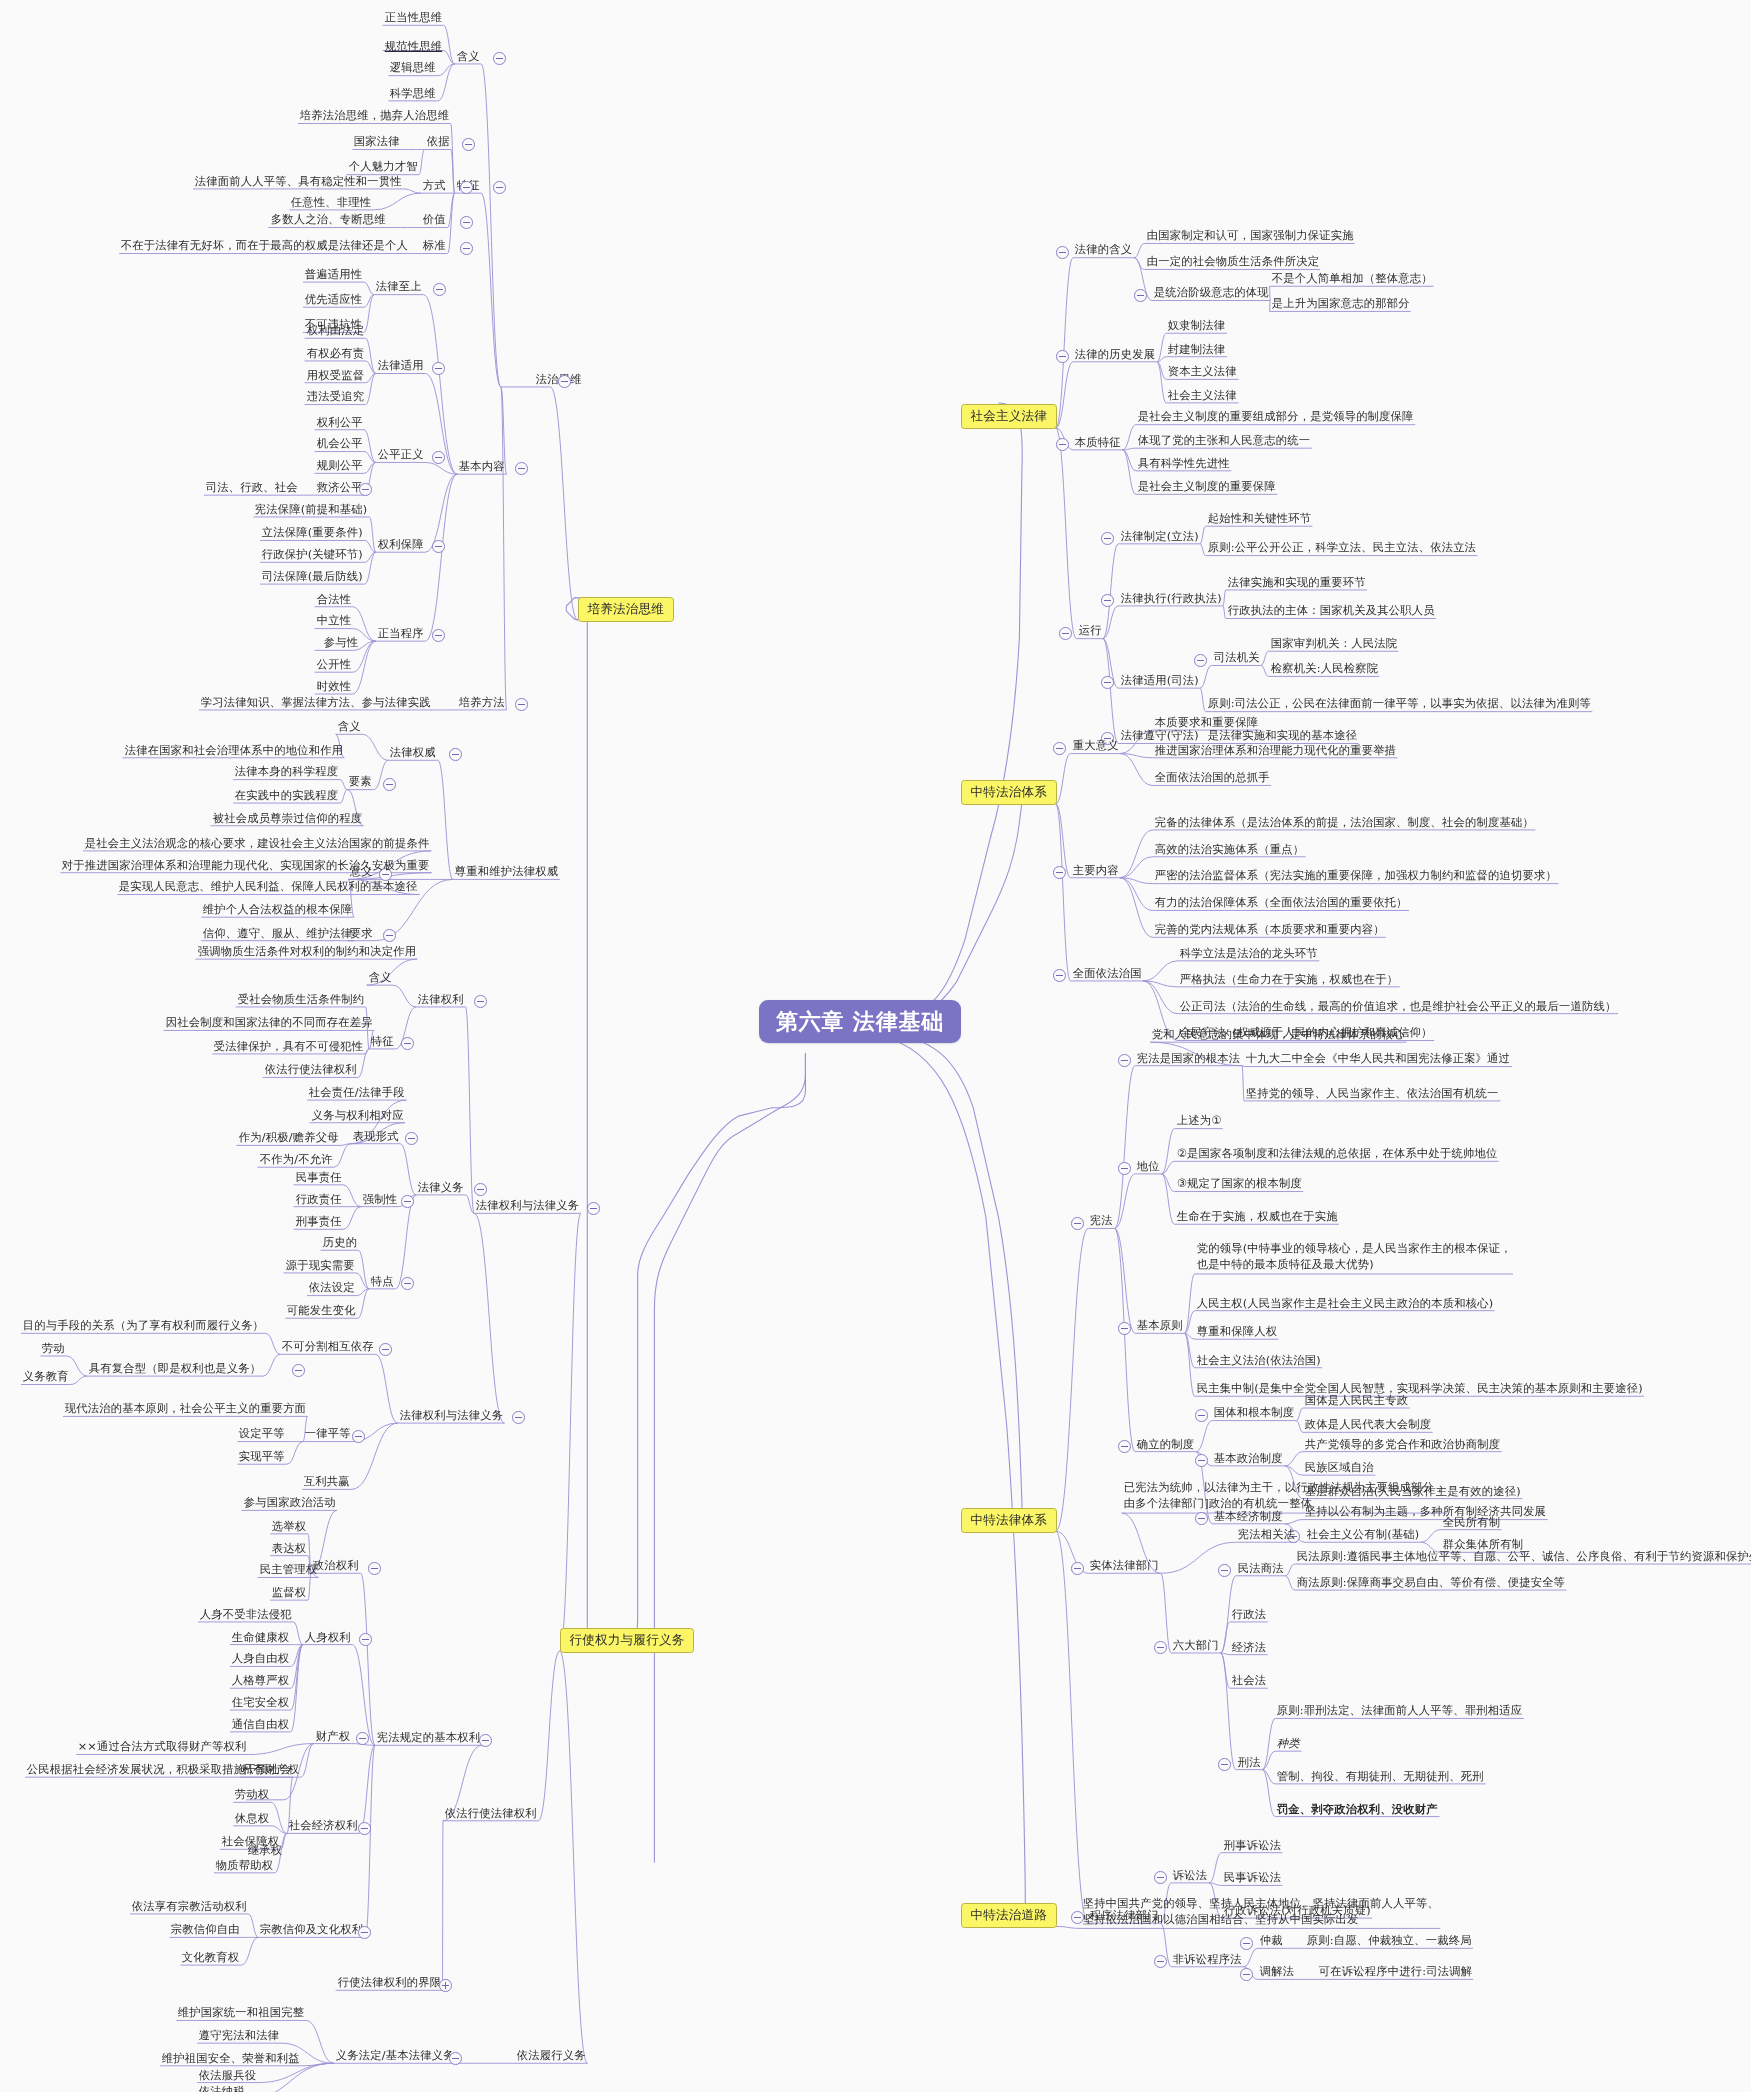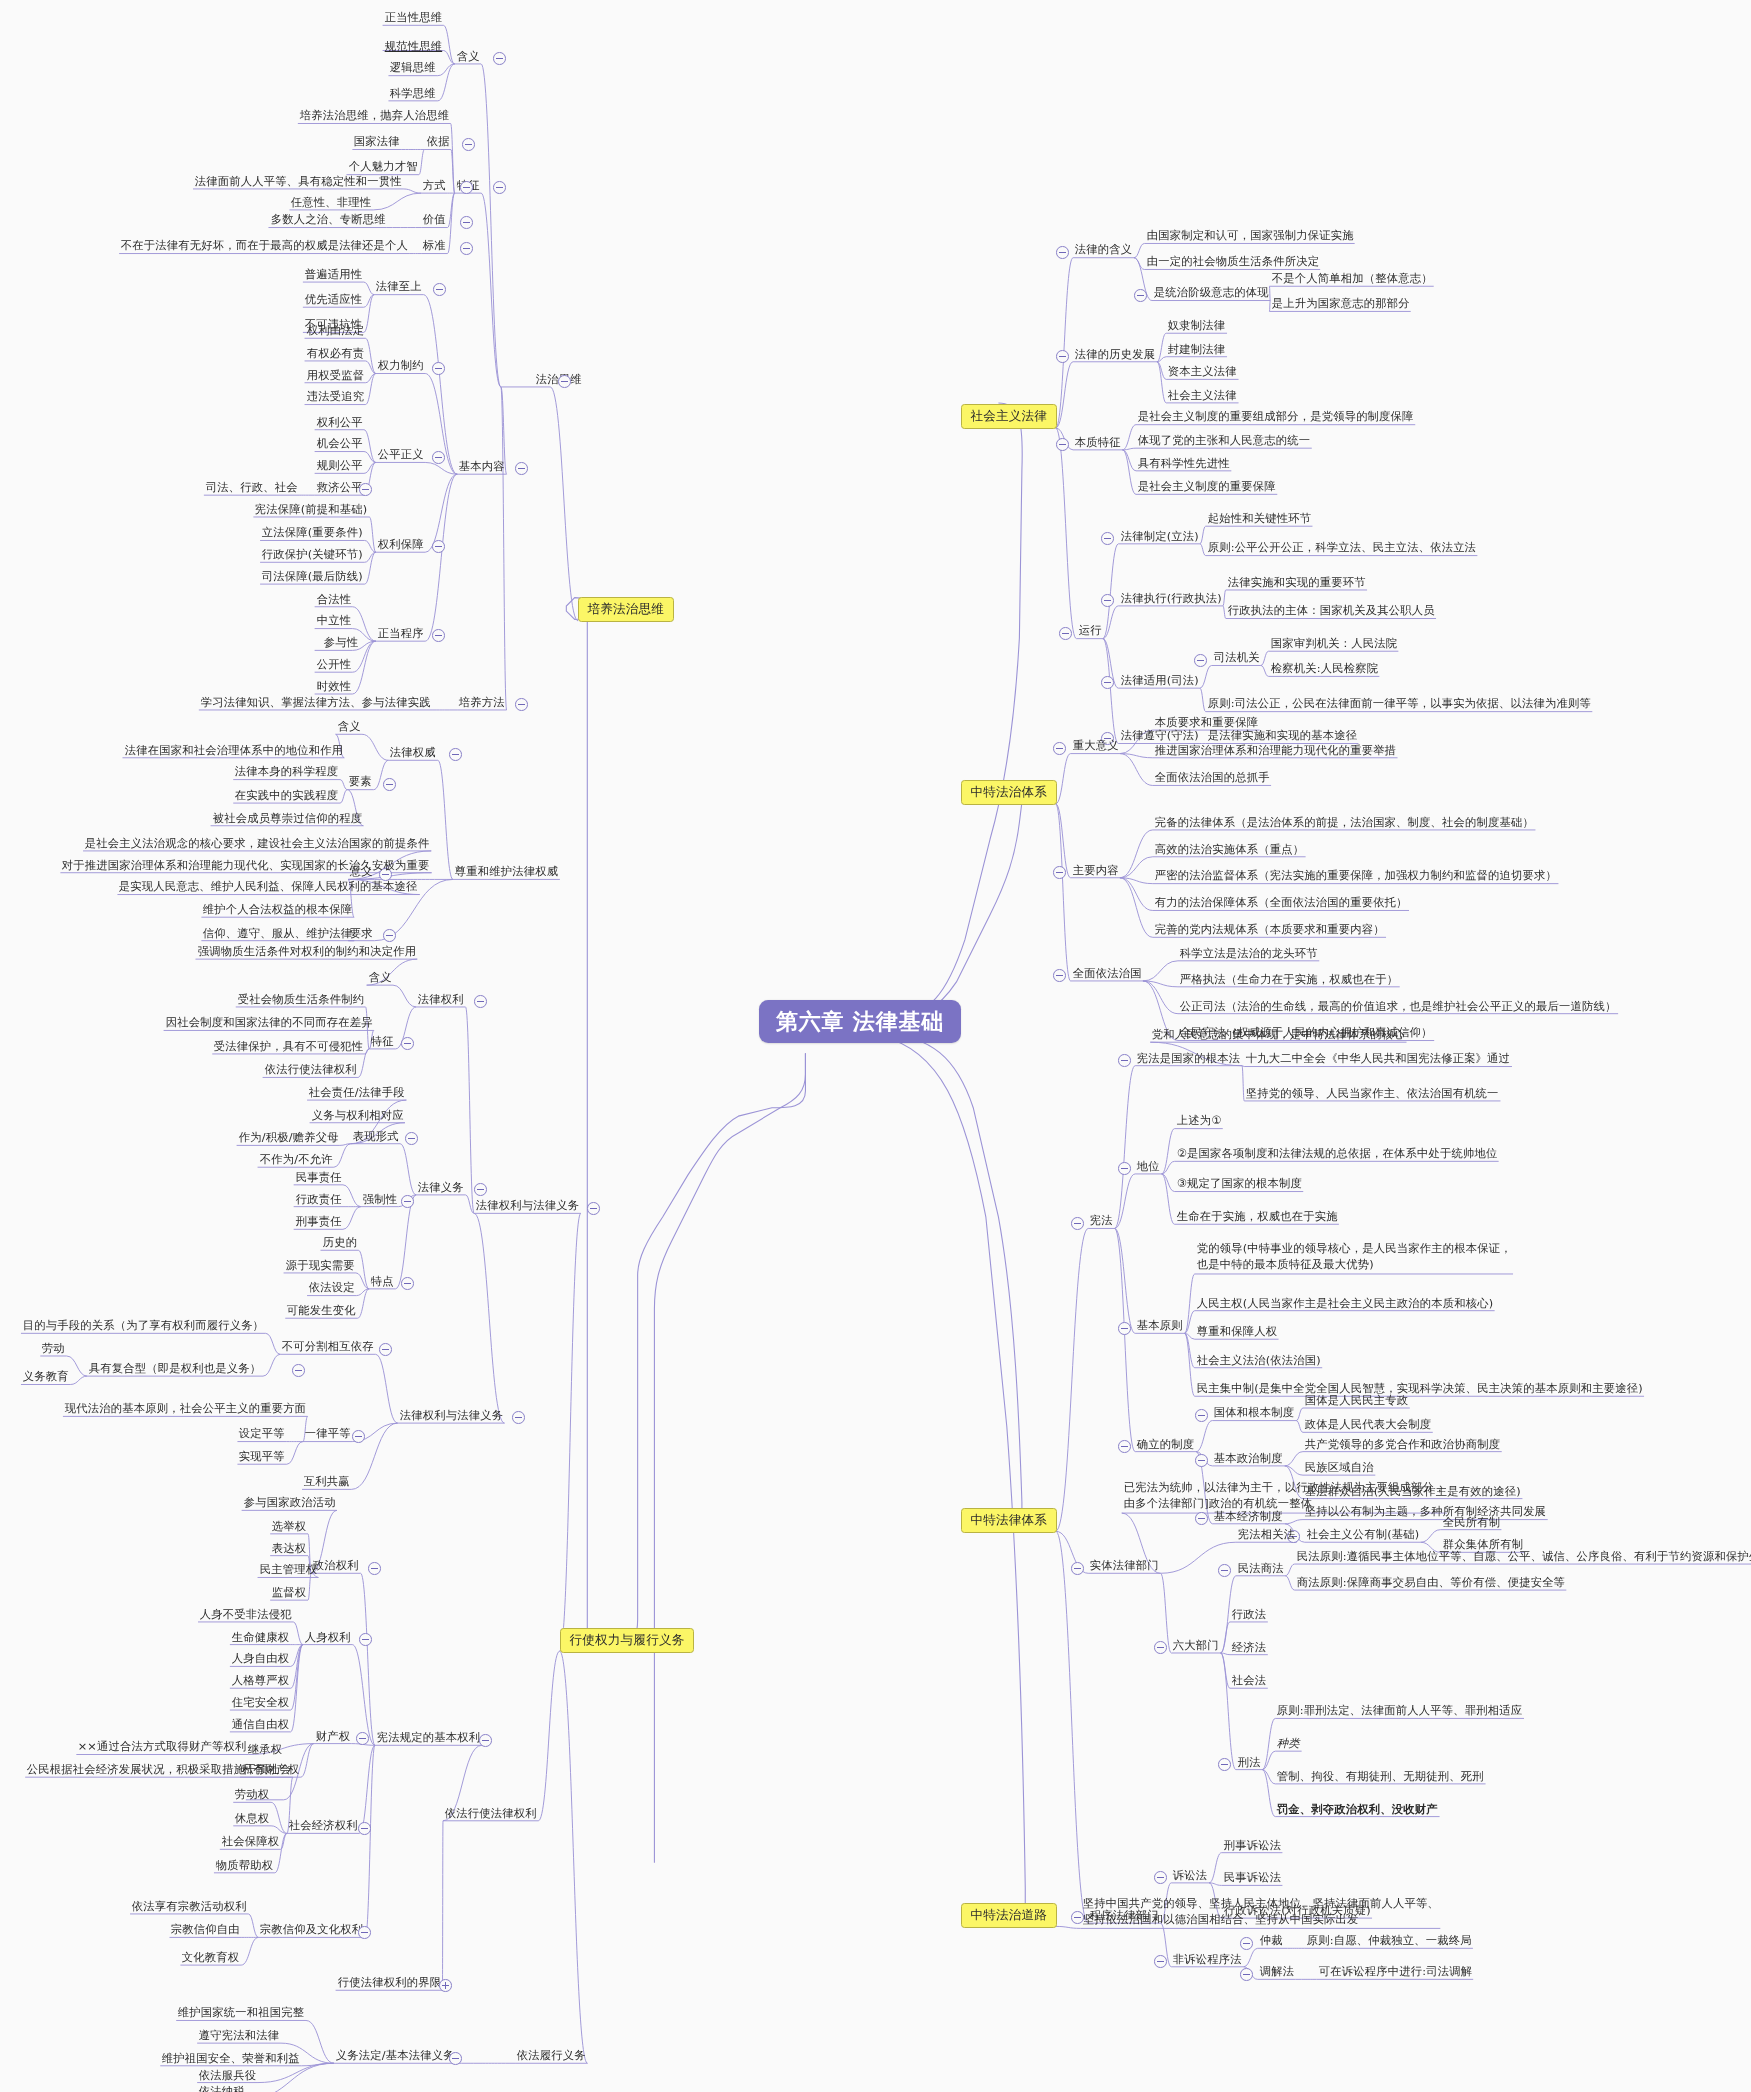--- a/index.html
+++ b/index.html
@@ -598,21 +598,21 @@
 
 <div class="node" style="left:457px; top:459px;">基本内容</div>
 <div class="toggle" style="left:515px; top:462px;"></div>
 
 <div class="node" style="left:374px; top:279px;">法律至上</div>
 <div class="toggle" style="left:433px; top:283px;"></div>
 <div class="node" style="left:303px; top:267px;">普遍适用性</div>
 <div class="node" style="left:303px; top:292px;">优先适应性</div>
 <div class="node" style="left:303px; top:317px;">不可违抗性</div>
 
-<div class="node" style="left:376px; top:358px;">权力制约</div>
+<div class="node" style="left:376px; top:358px;">法律适用</div>
 <div class="toggle" style="left:432px; top:362px;"></div>
 <div class="node" style="left:305px; top:323px;">权利由法定</div>
 <div class="node" style="left:305px; top:346px;">有权必有责</div>
 <div class="node" style="left:305px; top:368px;">用权受监督</div>
 <div class="node" style="left:305px; top:389px;">违法受追究</div>
 
 <div class="node" style="left:376px; top:447px;">公平正义</div>
 <div class="toggle" style="left:432px; top:451px;"></div>
 <div class="node" style="left:315px; top:415px;">权利公平</div>
 <div class="node" style="left:315px; top:436px;">机会公平</div>
@@ -737,21 +737,21 @@
 <div class="node" style="left:230px; top:1630px;">生命健康权</div>
 <div class="node" style="left:230px; top:1651px;">人身自由权</div>
 <div class="node" style="left:230px; top:1673px;">人格尊严权</div>
 <div class="node" style="left:230px; top:1695px;">住宅安全权</div>
 <div class="node" style="left:230px; top:1717px;">通信自由权</div>
 
 <div class="node" style="left:314px; top:1729px;">财产权</div>
 <div class="toggle" style="left:356px; top:1732px;"></div>
 <div class="node" style="left:76px; top:1739px;">××通过合法方式取得财产等权利</div>
 <div class="node" style="left:240px; top:1762px;">私有财产权</div>
-<div class="node" style="left:246px; top:1742px;">继承权</div>
+<div class="node" style="left:246px; top:1843px;">继承权</div>
 
 <div class="node" style="left:287px; top:1818px;">社会经济权利</div>
 <div class="toggle" style="left:358px; top:1822px;"></div>
 <div class="node" style="left:25px; top:1762px;">公民根据社会经济发展状况，积极采取措施干预社会</div>
 <div class="node" style="left:233px; top:1787px;">劳动权</div>
 <div class="node" style="left:233px; top:1811px;">休息权</div>
 <div class="node" style="left:220px; top:1834px;">社会保障权</div>
 <div class="node" style="left:214px; top:1858px;">物质帮助权</div>
 
 <div class="node" style="left:258px; top:1922px;">宗教信仰及文化权利</div>

